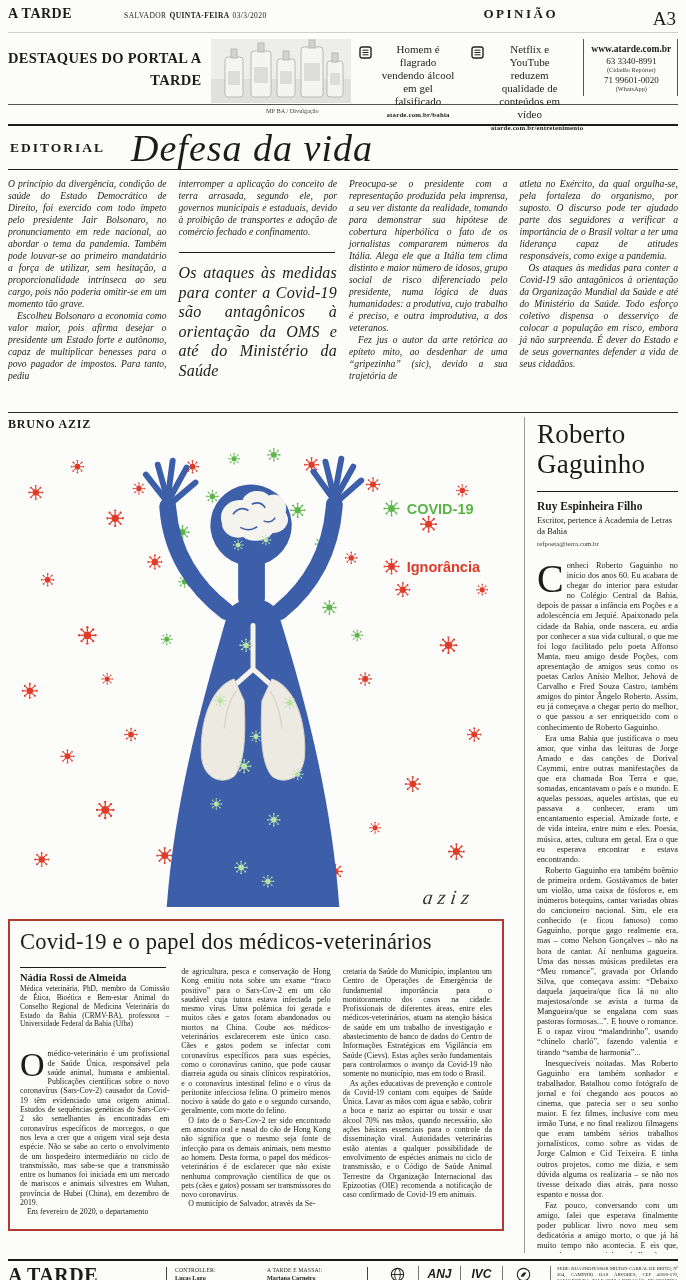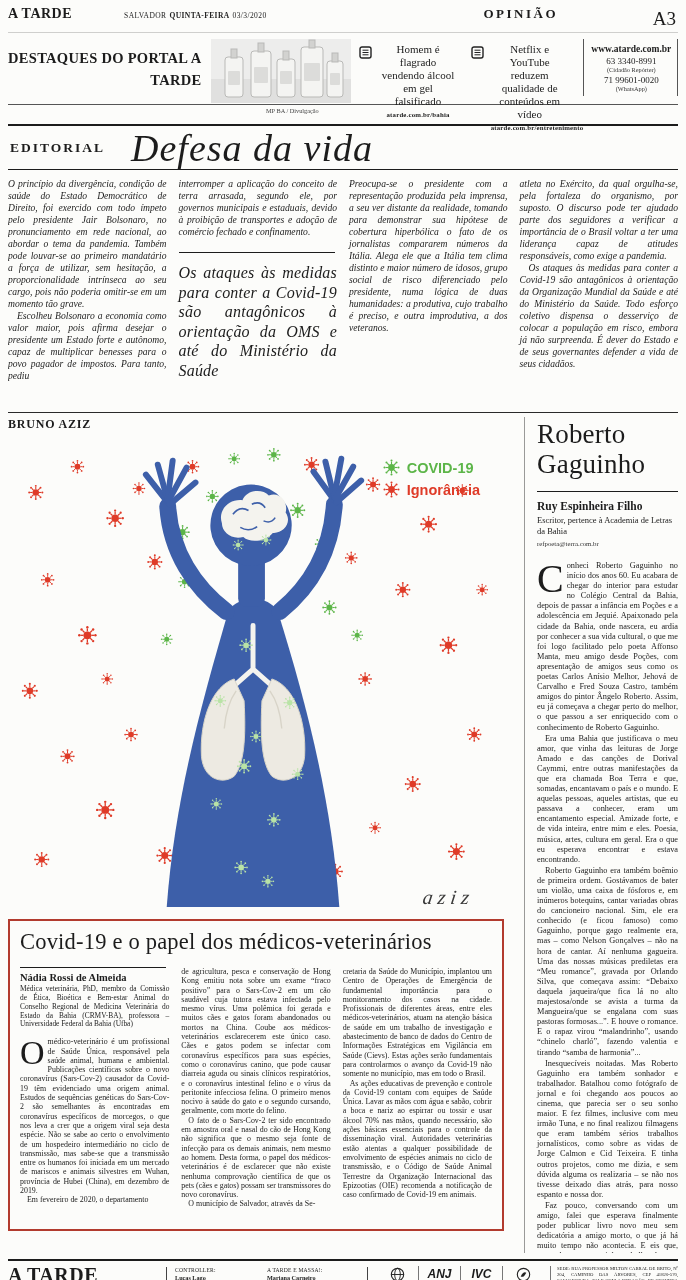--- a/index.html
+++ b/index.html
@@ -41,42 +41,42 @@
   .pullquote-rule { border-top:1px solid #1c1c1c; margin:14px 2px 10px 0; }
   .pullquote { font-style:italic; font-size:16px; line-height:19.5px; letter-spacing:.2px; }
   .ed-bottom-rule { border-top:1px solid #2a2a2a; margin-top:6px; }
   
   .main { display:flex; margin-top:4px; }
   .main-left { width:496px; flex:none; }
   .main-right { flex:1; border-left:1px solid #9a9a98; margin-left:20px; padding-left:12px; height:836px; overflow:hidden; }
   .cartoon-byline { font-weight:bold; font-size:12px; letter-spacing:.8px; height:16px; }
   .cartoon { position:relative; width:496px; height:482px; }
   .legend { position:absolute; top:26px; right:24px; font-family:"Liberation Sans","DejaVu Sans",sans-serif; font-weight:bold; font-size:14.5px; }
-  .legend-row { display:flex; align-items:center; gap:7px; margin-bottom:5px; }
+  .legend-row { display:flex; align-items:center; gap:7px; margin-bottom:5px;margin-top:41px; }
   .legend-green { color:#5cb548; }
   .legend-red { color:#df3b28; }
   .signature { position:absolute; right:30px; bottom:6px; font-style:italic; font-size:20px; letter-spacing:5px; color:#3a3a3a; transform:skewX(-8deg); }
   
   .rg-title { font-size:27px; line-height:30px; font-weight:normal; letter-spacing:.2px; padding-top:2px; }
   .rg-rule { border-top:1.5px solid #1c1c1c; margin:12px 0 8px 0; }
   .rg-author { font-weight:bold; font-size:11.5px; }
   .rg-bio { font-size:8.5px; line-height:10.5px; margin-top:3px; color:#222; }
   .rg-email { font-size:6.8px; margin-top:4px; color:#333; }
   .rg-body { margin-top:14px; font-size:8.3px; line-height:10.1px; text-align:justify; }
   .rg-body p + p { text-indent:8px; margin-top:1px; }
   .dropcap { float:left; font-size:40px; line-height:32px; padding:2px 3px 0 0; font-weight:normal; }
   
   .vet { border:2px solid #b23b2e; margin-top:4px; padding:8px 10px 8px 10px; height:312px; overflow:hidden; }
   .vet-title { font-size:22.5px; font-weight:normal; letter-spacing:.2px; height:34px; }
   .vet-cols { display:flex; gap:12px; height:258px; overflow:hidden; margin-top:4px; }
   .vet-col { flex:1 1 0; font-size:7.9px; line-height:9.3px; text-align:justify; }
   .vet-col p + p { text-indent:7px; }
   .vet-rule { border-top:1.5px solid #1c1c1c; margin-bottom:5px; width:98%; }
   .vet-author { font-weight:bold; font-size:10.5px; }
-  .vet-bio { font-size:7.4px; line-height:8.8px; margin:3px 0 8px 0; }
+  .vet-bio { font-size:7.4px; line-height:8.8px; margin:3px 0 20px 0; }
   .dropcap-o { float:left; font-size:34px; line-height:27px; padding:2px 3px 0 0; }
   
   .footer-rule { border-top:2px solid #1c1c1c; margin-top:6px; }
   .footer { display:flex; align-items:stretch; padding:5px 0 0 0; height:52px; font-family:"Liberation Serif",serif; }
   .f-brand { width:150px; flex:none; }
   .f-logo { font-weight:bold; font-size:20px; letter-spacing:.5px; line-height:18px; }
   .f-div { border-left:1px solid #444; margin:1px 8px; }
   .f-staff { width:92px; flex:none; font-size:5.6px; line-height:7.4px; padding-top:1px; }
   .f-staff .role { letter-spacing:.2px; }
   .f-staff .name { font-weight:bold; font-size:6.2px; margin-bottom:1px; }
@@ -171,20 +171,21 @@
         <p>O princípio da divergência, condição de saúde do Estado Democrático de Direito, foi exercido com todo ímpeto pelo presidente Jair Bolsonaro, no pronunciamento em rede nacional, ao abordar o tema da pandemia. Também pode louvar-se ao primeiro mandatário a força de utilizar, sem hesitação, a proporcionalidade intrínseca ao seu cargo, pois não poderia omitir-se em um momento tão grave.</p>
         <p>Escolheu Bolsonaro a economia como valor maior, pois afirma desejar o presidente um Estado forte e autônomo, capaz de multiplicar benesses para o povo pagador de impostos. Para tanto, pediu</p>
       </div>
       <div class="ed-col">
         <p>interromper a aplicação do conceito de terra arrasada, segundo ele, por governos municipais e estaduais, devido à proibição de transportes e adoção de comércio fechado e confinamento.</p>
         <div class="pullquote-rule"></div>
         <div class="pullquote">Os ataques às medidas para conter a Covid-19 são antagônicos à orientação da OMS e até do Ministério da Saúde</div>
       </div>
       <div class="ed-col">
         <p>Preocupa-se o presidente com a representação produzida pela imprensa, a seu ver distante da realidade, tomando para demonstrar sua hipótese de cobertura hiperbólica o fato de os jornalistas compararem números da Itália. Alega ele que a Itália tem clima distinto e maior número de idosos, grupo social de risco diferenciado pelo presidente, numa lógica de duas humanidades: a produtiva, cujo trabalho é preciso, e outra improdutiva, a dos veteranos.</p>
+        <p>Fez jus o autor da arte retórica ao epíteto mito, ao desdenhar de uma “gripezinha” (sic), devido a sua trajetória de</p>
       </div>
       <div class="ed-col">
         <p>atleta no Exército, da qual orgulha-se, pela fortaleza do organismo, por suposto. O discurso pode ter ajudado parte dos seguidores a verificar a importância de o Brasil voltar a ter uma liderança capaz de atitudes responsáveis, como exige a pandemia.</p>
         <p>Os ataques às medidas para conter a Covid-19 são antagônicos à orientação da Organização Mundial da Saúde e até do Ministério da Saúde. Todo esforço coletivo dispensa o desserviço de colocar a população em risco, embora já não surpreenda. É dever do Estado e de seus governantes defender a vida de seus cidadãos.</p>
       </div>
     </div>
     <div class="ed-bottom-rule"></div>
   </section>
 
   <div class="main">

